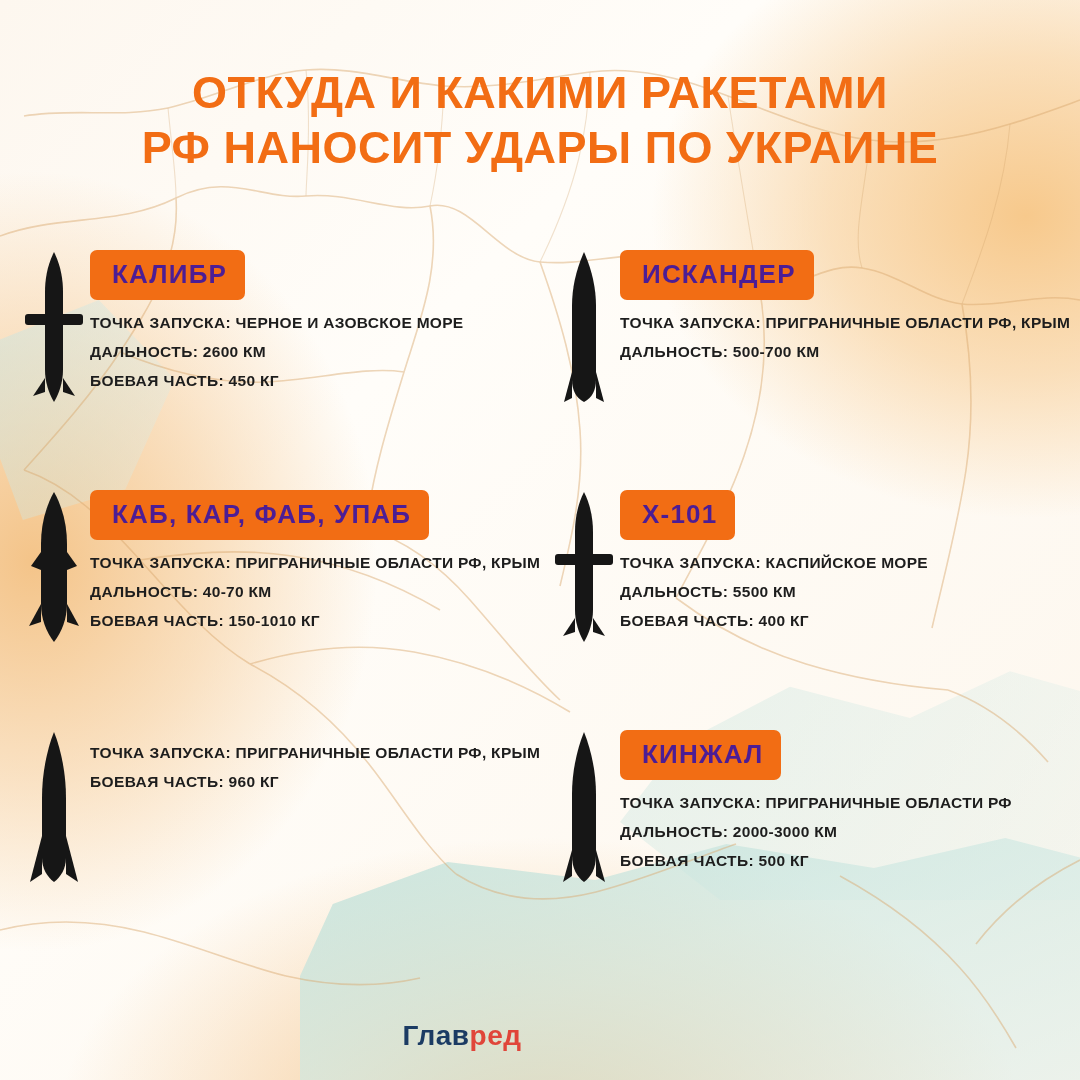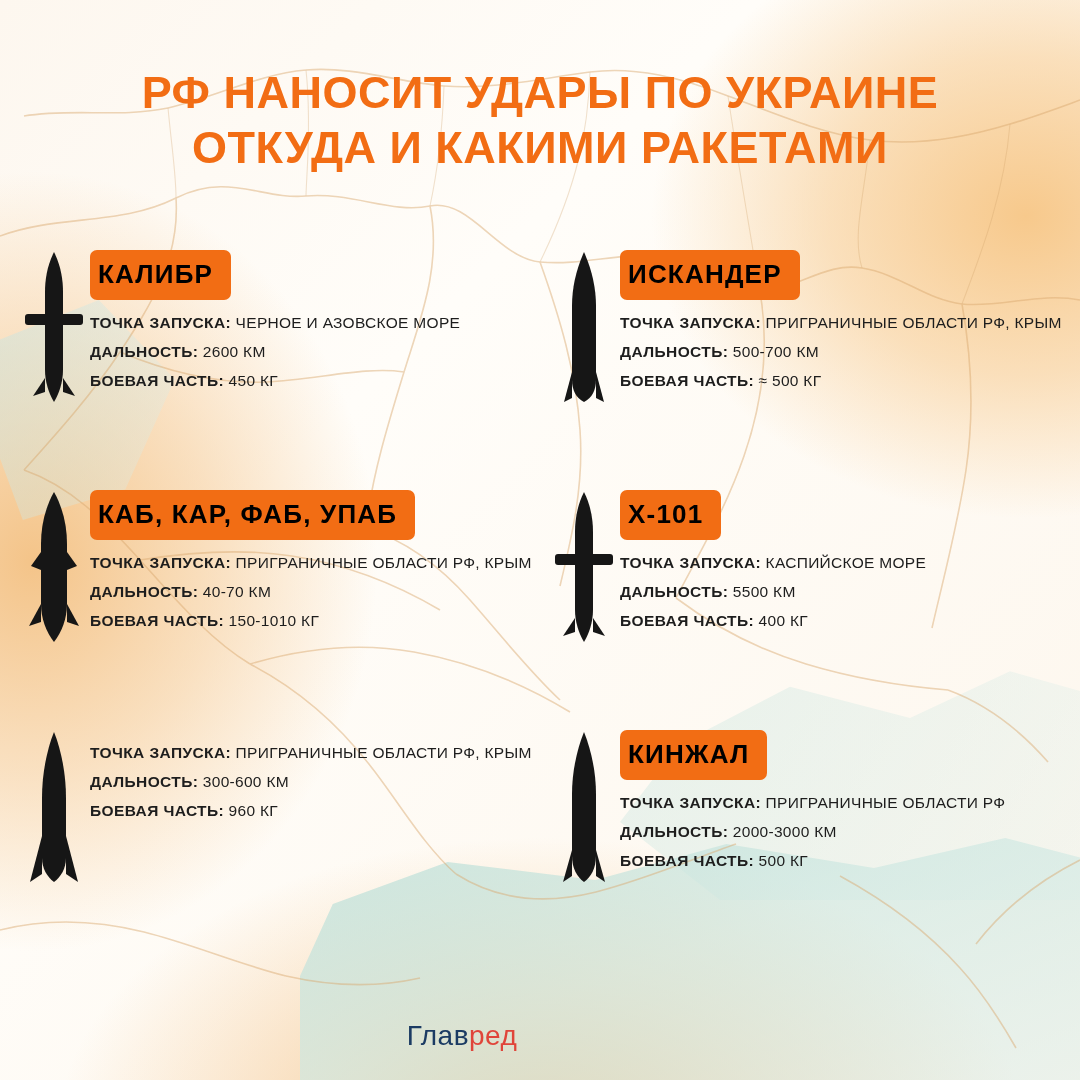--- a/index.html
+++ b/index.html
@@ -110,58 +110,58 @@
     justify-content: center;
     padding-top: 4px;
   }
   .missile-wrap svg { display: block; }
 
   .card-body { flex: 1 1 auto; padding-top: 2px; }
 
   .badge {
     display: inline-block;
     background: #f26d14;
-    color: #000000;
+    color: #4c1d95;
     font-weight: 800;
     font-size: 26px;
     letter-spacing: 1.2px;
-    padding: 9px 18px 10px 8px;
+    padding: 9px 18px 10px 22px;
     border-radius: 7px;
     text-transform: uppercase;
     white-space: nowrap;
   }
   .specs { margin-top: 14px; }
   .spec {
     font-size: 15.5px;
     color: #1d1d1d;
     margin-bottom: 11px;
     white-space: nowrap;
     letter-spacing: 0.2px;
   }
   .spec .k {
     font-weight: 800;
     text-transform: uppercase;
     letter-spacing: 0.4px;
     margin-top: 24px;
   }
   .spec .v {
-    font-weight: 400;
+    font-weight: 700;
     text-transform: uppercase;
     letter-spacing: 0.3px;
   }
 
   
   .logo {
     position: absolute;
     left: 0;
     bottom: 28px;
     width: 924px;
     text-align: center;
     font-size: 28px;
-    font-weight: 400;
+    font-weight: 700;
     letter-spacing: 0.5px;
   }
   .logo .a { color: #1b3b63; }
   .logo .b { color: #e0453a; }
 </style>
 </head>
 <body>
 
 <div id="poster">
 
@@ -202,22 +202,22 @@
       <path d="M590,72 C588,130 578,184 540,262"></path>
       <path d="M870,140 C864,196 852,236 862,268"></path>
       <path d="M168,108 C172,150 176,174 176,198"></path>
       <path d="M444,86 C442,140 436,178 430,206"></path>
       <path d="M728,96 C736,150 748,220 760,292"></path>
       <path d="M1010,124 C1004,196 980,256 962,304"></path>
     </g>
   </svg>
 
   <h1 class="title">
+    <span class="line">ОТКУДА И КАКИМИ РАКЕТАМИ</span>
     <span class="line">РФ НАНОСИТ УДАРЫ ПО УКРАИНЕ</span>
-    <span class="line">ОТКУДА И КАКИМИ РАКЕТАМИ</span>
   </h1>
 
   <div class="grid">
 
     <div class="card col-left row-1">
       <div class="missile-wrap">
         <svg width="58" height="150" viewBox="0 0 58 150">
           <g fill="#161616">
             <path d="M29 0 C22 14 20 28 20 40 L20 118 C20 130 24 142 29 150 C34 142 38 130 38 118 L38 40 C38 28 36 14 29 0 Z"></path>
             <rect x="0" y="62" width="58" height="11" rx="3"></rect>
@@ -258,24 +258,20 @@
       <div class="card-body">
         <div class="badge">ИСКАНДЕР</div>
         <div class="specs">
           <div class="spec">
             <span class="k">ТОЧКА ЗАПУСКА:</span>
             <span class="v">ПРИГРАНИЧНЫЕ ОБЛАСТИ РФ, КРЫМ</span>
           </div>
           <div class="spec">
             <span class="k">ДАЛЬНОСТЬ:</span>
             <span class="v">500-700 КМ</span>
-          </div>
-          <div class="spec">
-            <span class="k">БОЕВАЯ ЧАСТЬ:</span>
-            <span class="v">≈ 500 КГ</span>
           </div>
         </div>
       </div>
     </div>
 
     <div class="card col-left row-2">
       <div class="missile-wrap">
         <svg width="50" height="150" viewBox="0 0 50 150">
           <g fill="#161616">
             <path d="M25 0 C16 16 12 34 12 52 L12 112 C12 126 17 140 25 150 C33 140 38 126 38 112 L38 52 C38 34 34 16 25 0 Z"></path>
@@ -345,24 +341,20 @@
           </g>
         </svg>
       </div>
       <div class="card-body">
         <div class="specs">
           <div class="spec">
             <span class="k">ТОЧКА ЗАПУСКА:</span>
             <span class="v">ПРИГРАНИЧНЫЕ ОБЛАСТИ РФ, КРЫМ</span>
           </div>
           <div class="spec">
-            <span class="k">ДАЛЬНОСТЬ:</span>
-            <span class="v">300-600 КМ</span>
-          </div>
-          <div class="spec">
             <span class="k">БОЕВАЯ ЧАСТЬ:</span>
             <span class="v">960 КГ</span>
           </div>
         </div>
       </div>
     </div>
 
     <div class="card col-right row-3">
       <div class="missile-wrap">
         <svg width="42" height="150" viewBox="0 0 42 150">

